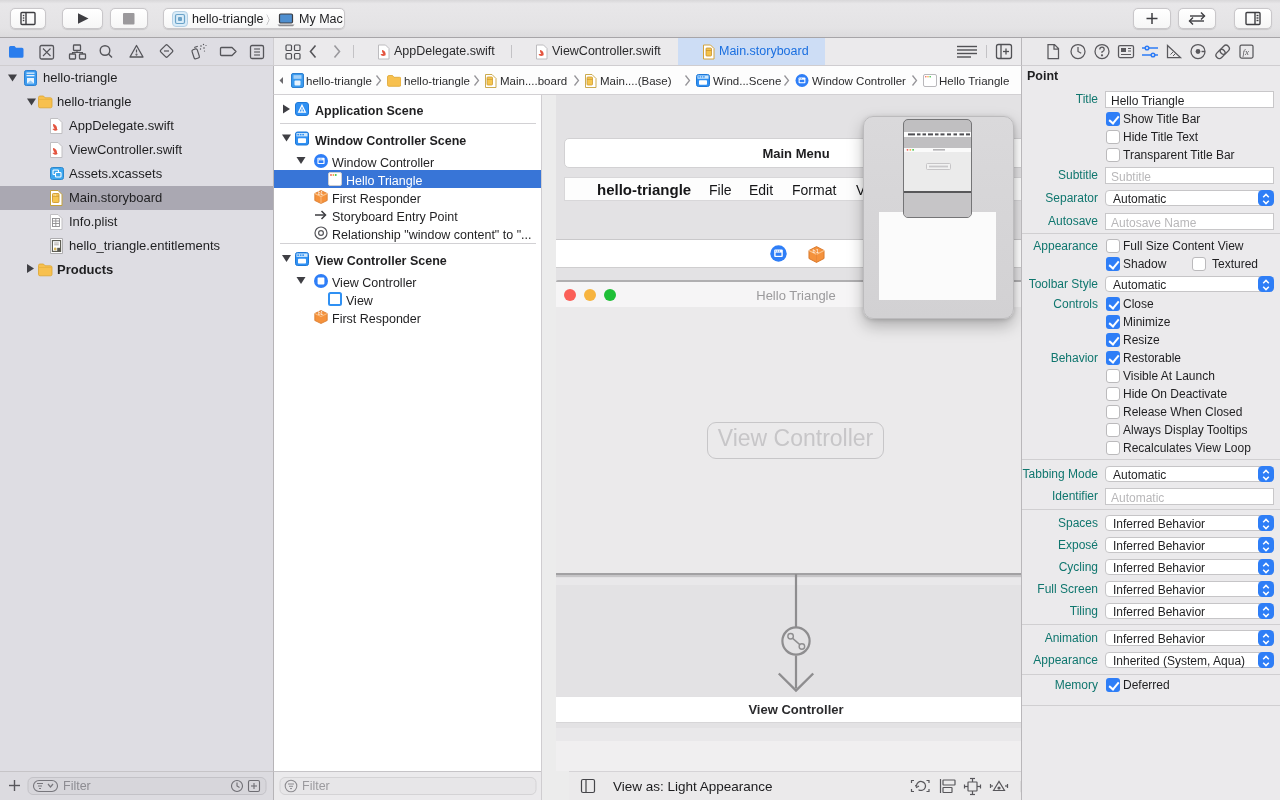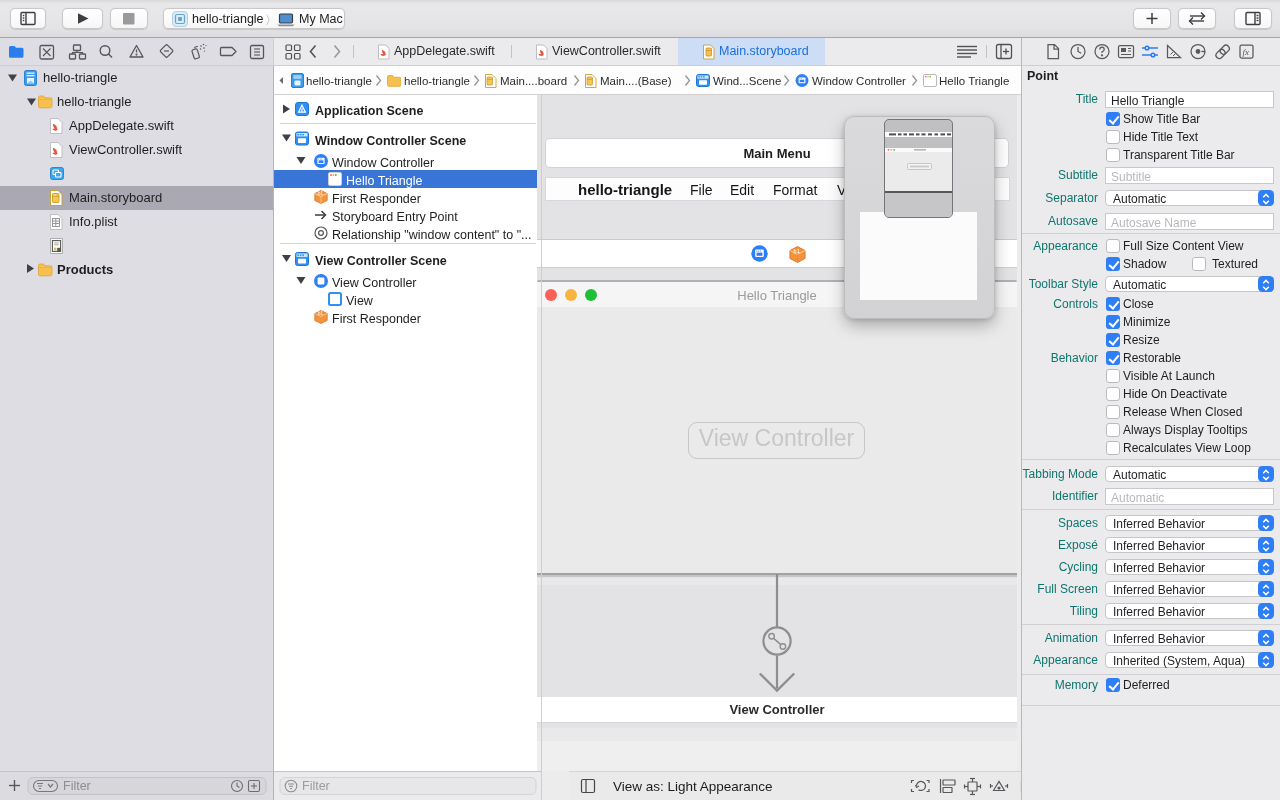--- a/index.html
+++ b/index.html
@@ -31,21 +31,21 @@
 
 #jumpbar { left:273px; top:66px; width:748px; height:29px; background:#fdfdfd; border-bottom:1px solid #d2d0d3; border-left:1px solid #b6b4b7; }
 
 
 #outline { left:273px; top:95px; width:268px; height:676px; background:#ffffff; border-left:1px solid #b6b4b7; }
 #outlinebottom { left:273px; top:771px; width:268px; height:29px; background:#ebeaec; border-top:1px solid #c6c4c7; border-left:1px solid #b6b4b7; }
 .orow { position:absolute; height:18px; line-height:18px; font-size:12.5px; color:#1f1f21; white-space:nowrap; }
 .odiv { position:absolute; left:273px; width:268px; height:1px; background:#d2d1d4; }
 
 
-#canvas { left:537px; top:95px; width:480px; height:676px; background:#e3e2e4; overflow:hidden; }
+#canvas { left:556px; top:95px; width:480px; height:676px; background:#e3e2e4; overflow:hidden; }
 #canvasbottom { left:541px; top:771px; width:480px; height:29px; background:#ebeaeb; border-top:1px solid #d5d3d6;margin-left:28px; }
 
 
 #inspector { left:1021px; top:66px; width:259px; height:734px; background:#ebeaec; border-left:1px solid #b9b7ba; font-size:12px; color:#1f1f21;}
 .ilabel { position:absolute; text-align:right; right:182px; line-height:14px; white-space:nowrap; color:#0f766e; }
 .ifield { position:absolute; left:83px; width:169px; height:17px; background:#fff; border:1px solid #c8c7c9; font-size:12px; color:#1f1f21; padding:2px 0 0 5px; }
 .ifield.ph { color:#b8b7b9; }
 .ipopup { position:absolute; left:83px; width:169px; height:16px; background:#fff; border:1px solid #c6c5c7; border-radius:4px; font-size:12px; color:#1f1f21; padding:1px 0 0 7px; }
 .ipopup:after { content:""; position:absolute; right:-1px; top:-1px; width:16px; height:16px; border-radius:4.5px;
   background:#2e7ef7; }
@@ -352,25 +352,31 @@
     </div>
   <div class="nrow" style="top:24px;">
       <span class="lbl" style="left:57px;">hello-triangle</span>
     </div>
   <div class="nrow" style="top:48px;">
       <span class="lbl" style="left:69px;">AppDelegate.swift</span>
     </div>
   <div class="nrow" style="top:72px;">
       <span class="lbl" style="left:69px;">ViewController.swift</span>
     </div>
+  <div class="nrow" style="top:96px;">
+      <span class="lbl" style="left:69px;">Assets.xcassets</span>
+    </div>
   <div class="nrow" style="top:120px;">
       <span class="lbl" style="left:69px;">Main.storyboard</span>
     </div>
   <div class="nrow" style="top:144px;">
       <span class="lbl" style="left:69px;">Info.plist</span>
+    </div>
+  <div class="nrow" style="top:168px;">
+      <span class="lbl" style="left:69px;">hello_triangle.entitlements</span>
     </div>
   <div class="nrow" style="top:192px;font-weight:bold;">
       <span class="lbl" style="left:57px;">Products</span>
     </div>
 </div>
 <div id="navbottom" class="abs">
   <svg width="273" height="28" viewBox="0 0 273 28">
     <g stroke="#58575c" stroke-width="1.4" fill="none">
         <line x1="9" y1="13.5" x2="20" y2="13.5"></line>
         <line x1="14.5" y1="8" x2="14.5" y2="19"></line>

